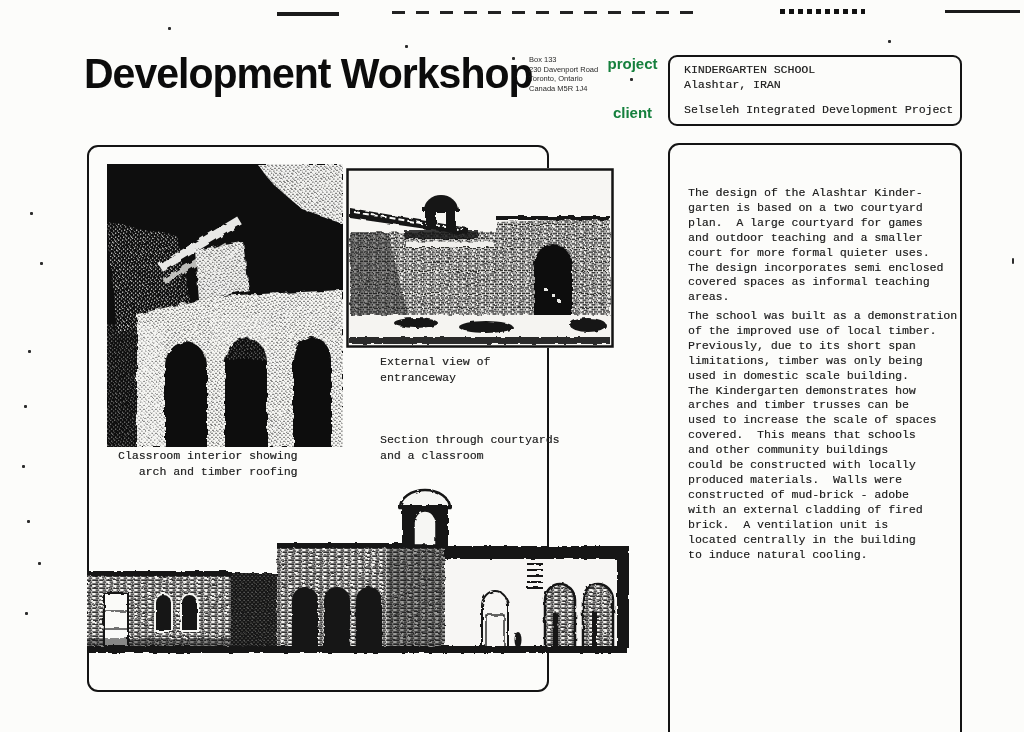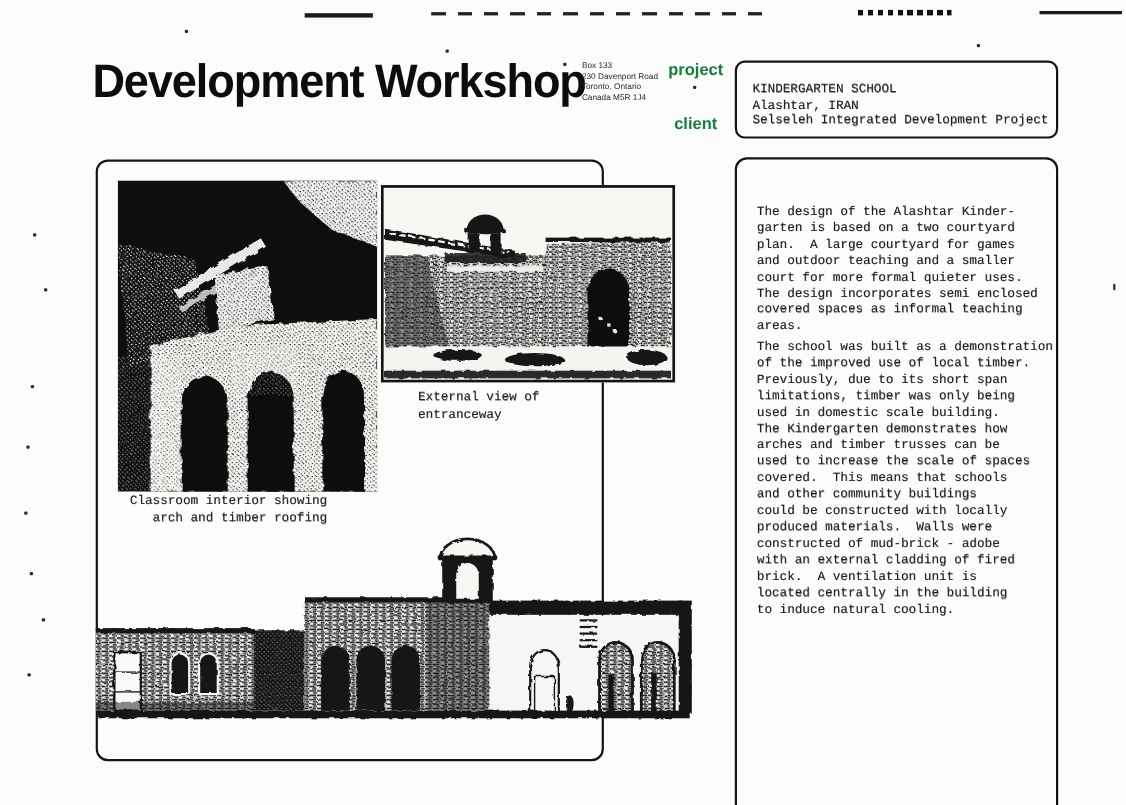--- a/index.html
+++ b/index.html
@@ -28,21 +28,21 @@
   }
   .field-label{
     position:absolute;width:55px;text-align:center;
     font-size:15px;font-weight:bold;color:#15803d;
   }
   .label-project{left:605px;top:55px;}
   .label-client{left:605px;top:104px;}
   .project-box{
     position:absolute;left:668px;top:55px;width:294px;height:71px;
     border:2px solid #141414;border-radius:9px;box-sizing:border-box;
-    padding:17px 14px;
+    padding:5px 14px;
   }
   .pb-line{font-size:11.5px;line-height:15px;}
   .pb-line3{position:absolute;left:14px;bottom:7px;}
   
   .panel{position:absolute;border:2px solid #141414;border-radius:11px;box-sizing:border-box;}
   .left-panel{left:87px;top:145px;width:462px;height:547px;}
   .right-panel{left:668px;top:143px;width:294px;height:617px;}
   .photo{position:absolute;line-height:0;}
   .photo-interior{left:18px;top:17px;width:236px;height:283px;}
   .photo-external{left:257px;top:21px;width:268px;height:180px;}
@@ -195,20 +195,22 @@
           <ellipse cx="70" cy="155" rx="22" ry="5" fill="#161616"></ellipse>
           <ellipse cx="140" cy="159" rx="27" ry="6" fill="#161616"></ellipse>
           <ellipse cx="242" cy="157" rx="18" ry="7" fill="#161616"></ellipse>
           <rect x="4" y="169" width="260" height="7" fill="#161616" opacity="0.9"></rect>
         </g>
         <rect x="1.5" y="1.5" width="265" height="177" fill="none" stroke="#141414" stroke-width="2.5"></rect>
       </svg>
     </div>
 
     <div class="caption cap-external mono">External view of entranceway</div>
+    <div class="caption cap-section mono pre">Section through courtyards
+and a classroom</div>
     <div class="caption cap-interior mono pre">Classroom interior showing
 arch and timber roofing</div>
 
     <div class="section-drawing">
       <svg width="542" height="196" viewBox="0 0 542 196">
         <defs>
           <pattern id="hl" width="7" height="4" patternUnits="userSpaceOnUse">
             <rect width="7" height="4" fill="#f4f3f0"></rect>
             <rect x="0" y="0.4" width="4.4" height="1.5" fill="#1c1c1c"></rect>
             <rect x="5.2" y="0.4" width="1.8" height="1.5" fill="#1c1c1c"></rect>

